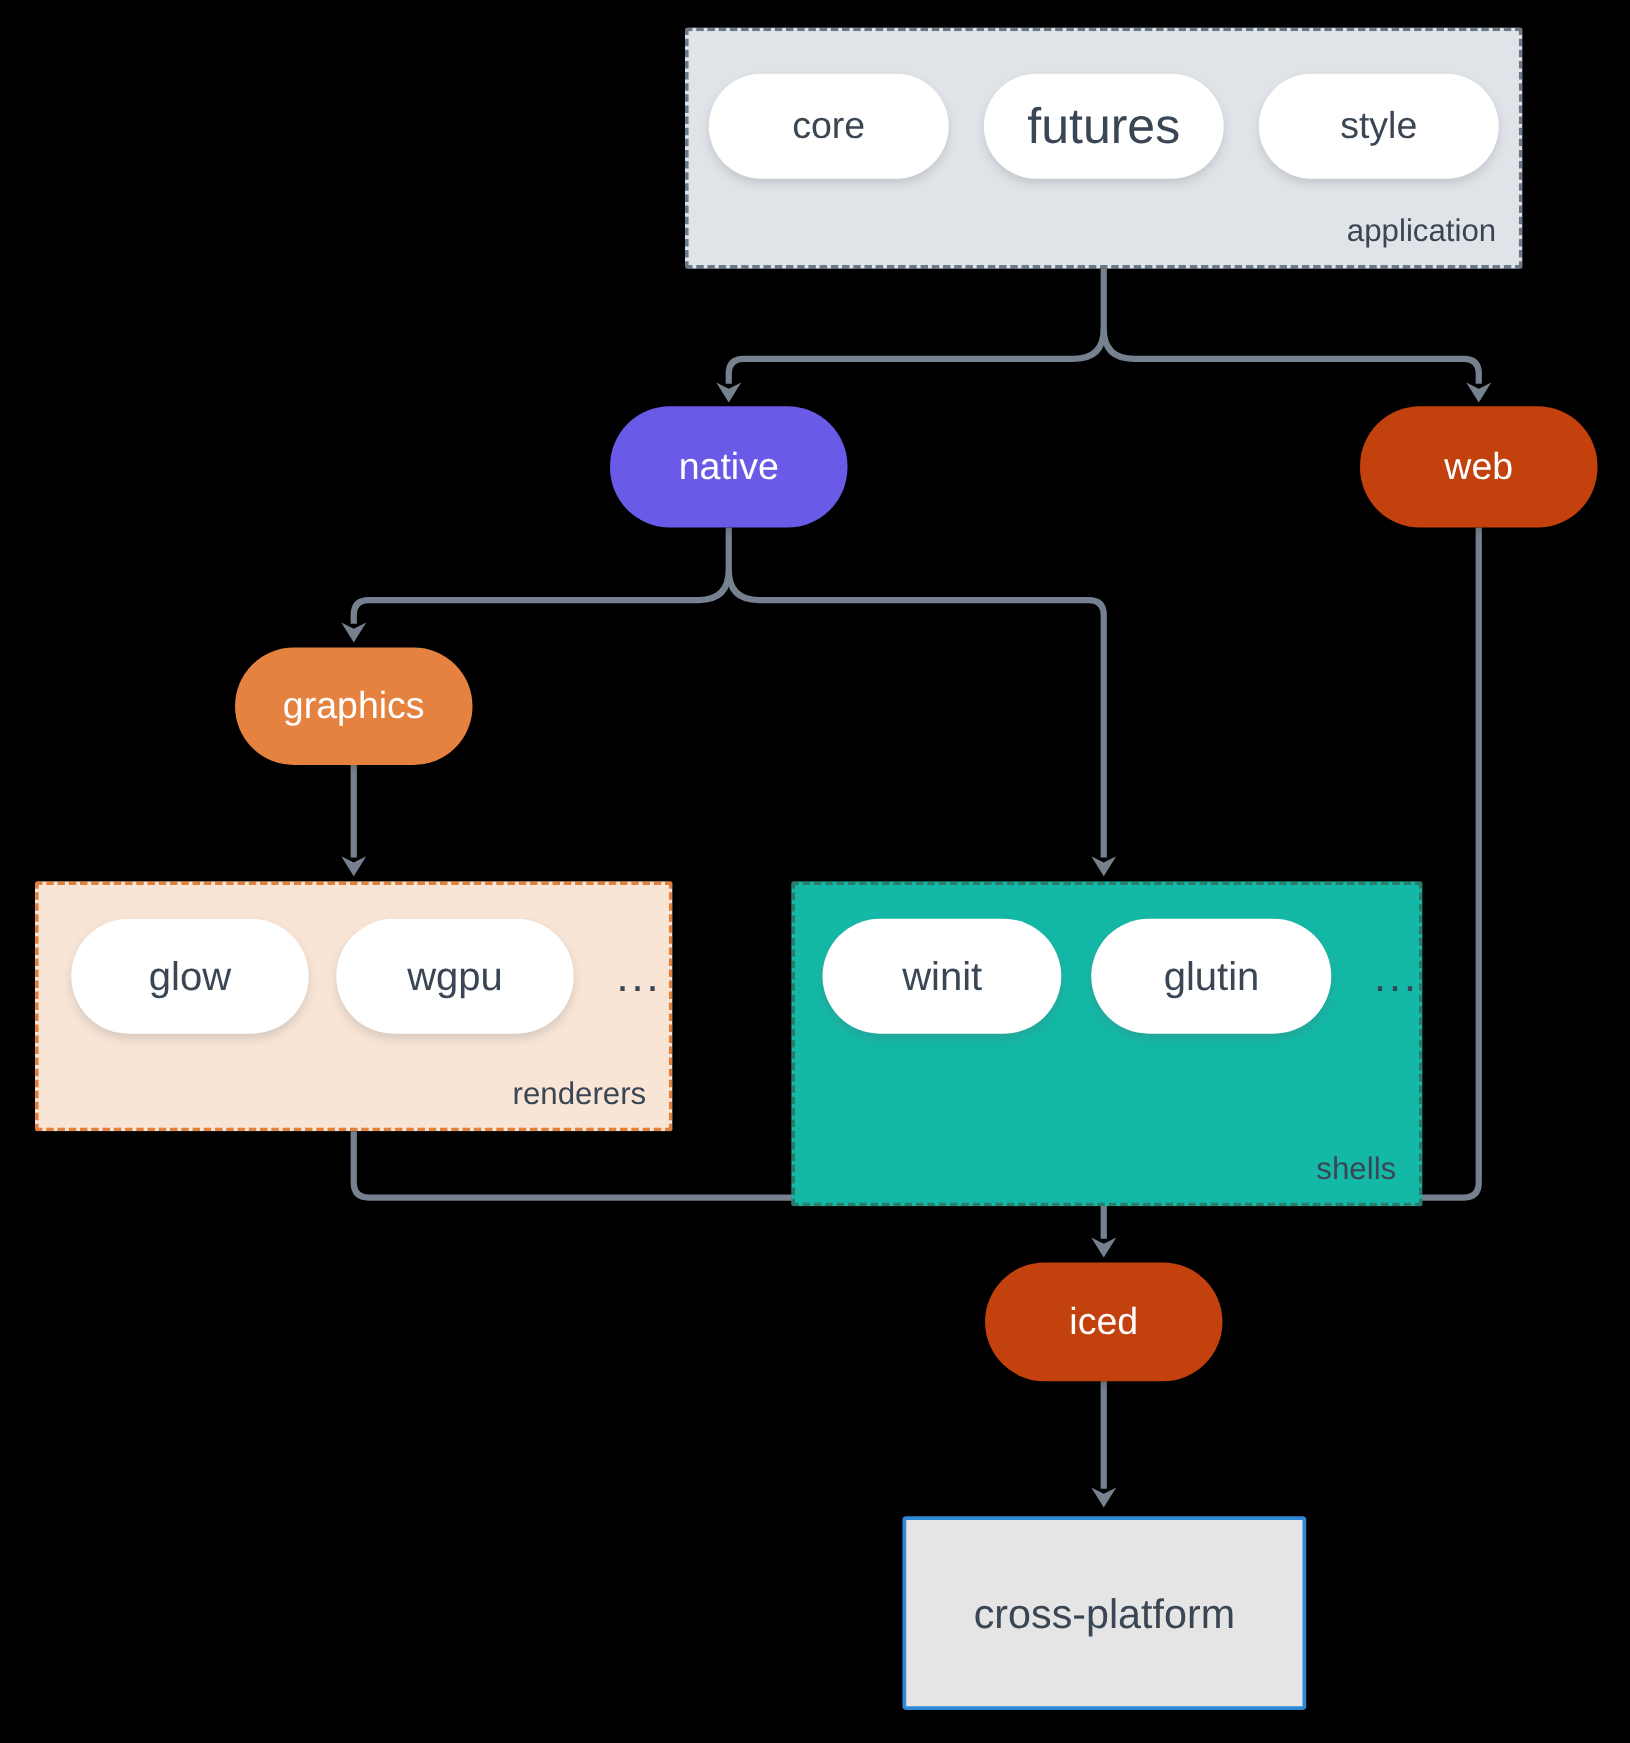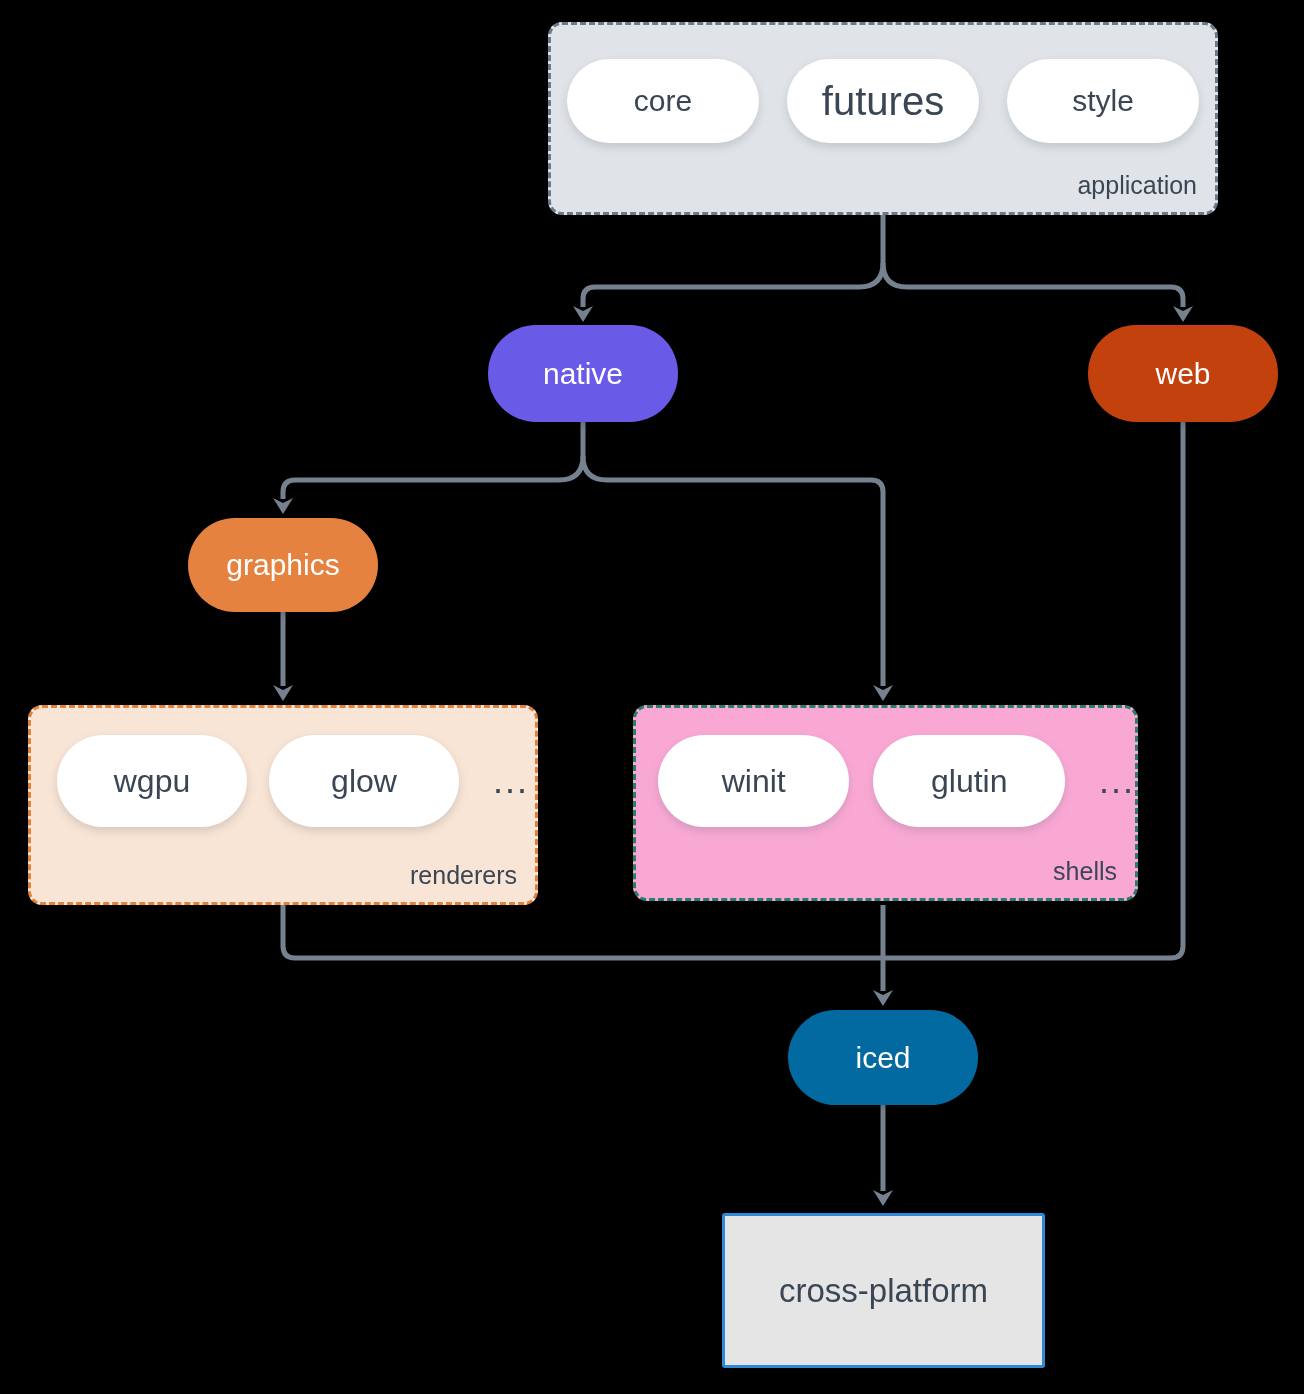--- a/index.html
+++ b/index.html
@@ -3,21 +3,21 @@
 <meta charset="utf-8">
 <style>
   html,body{margin:0;padding:0;background:#000;}
   #stage{
     position:relative;width:1304px;height:1394px;overflow:hidden;
     font-family:"Liberation Sans","DejaVu Sans",sans-serif;
     background:#000;
   }
   svg.wires{position:absolute;left:0;top:0;pointer-events:none;}
   .group{
-    position:absolute;border:3px dashed #888;box-sizing:border-box;border-radius:14px;
+    position:absolute;border:3px dashed #888;box-sizing:border-box;border-radius:2px;
   }
   .pill-row{display:flex;align-items:flex-start;}
   .pill-white{
     background:#ffffff;border-radius:46px;display:flex;align-items:center;justify-content:center;
     color:#3a4654;font-size:32px;
     box-shadow:0 4px 8px rgba(90,100,115,0.22);
   }
   .ellipsis{
     color:#3a4654;font-size:36px;letter-spacing:2px;align-self:center;
   }
@@ -89,44 +89,44 @@
     <span>web</span>
   </div>
 
   <div class="node" style="left: 188px; top: 518px; width: 190px; height: 94px; background: rgb(229, 130, 63);">
     <span>graphics</span>
   </div>
 
   <div class="group" style="left: 28px; top: 705px; width: 510px; height: 200px; background: rgb(249, 229, 213); border-color: rgb(224, 129, 60);">
     <div class="pill-row" style="gap:22px;padding:27px 0 0 26px;">
       <div class="pill-white" style="width:190px;height:92px;">
-        <span>wgpu</span>
+        <span>glow</span>
       </div>
       <div class="pill-white" style="width:190px;height:92px;">
-        <span>glow</span>
+        <span>wgpu</span>
       </div>
       <div class="ellipsis" style="height:92px;line-height:92px;margin-left:12px;">...</div>
     </div>
     <div class="group-label">renderers</div>
   </div>
 
-  <div class="group" style="left: 633px; top: 705px; width: 505px; height: 196px; background: #f9a8d4; border-color: rgb(42, 125, 106);">
+  <div class="group" style="left: 633px; top: 705px; width: 505px; height: 260px; background: #14b8a6; border-color: rgb(42, 125, 106);">
     <div class="pill-row" style="gap:24px;padding:27px 0 0 22px;">
       <div class="pill-white" style="width:192px;height:92px;">
         <span>winit</span>
       </div>
       <div class="pill-white" style="width:192px;height:92px;">
         <span>glutin</span>
       </div>
       <div class="ellipsis" style="height:92px;line-height:92px;margin-left:10px;">...</div>
     </div>
     <div class="group-label">shells</div>
   </div>
 
-  <div class="node" style="left: 788px; top: 1010px; width: 190px; height: 95px; background: #0369a1;">
+  <div class="node" style="left: 788px; top: 1010px; width: 190px; height: 95px; background: #c2410c;">
     <span>iced</span>
   </div>
 
   <div class="app-box" style="left: 722px; top: 1213px; width: 323px; height: 155px; background: #e5e5e5; border-color: rgb(47, 136, 216);">
     <span>cross-platform</span>
   </div>
 
 </div>
 
 </body></html>

